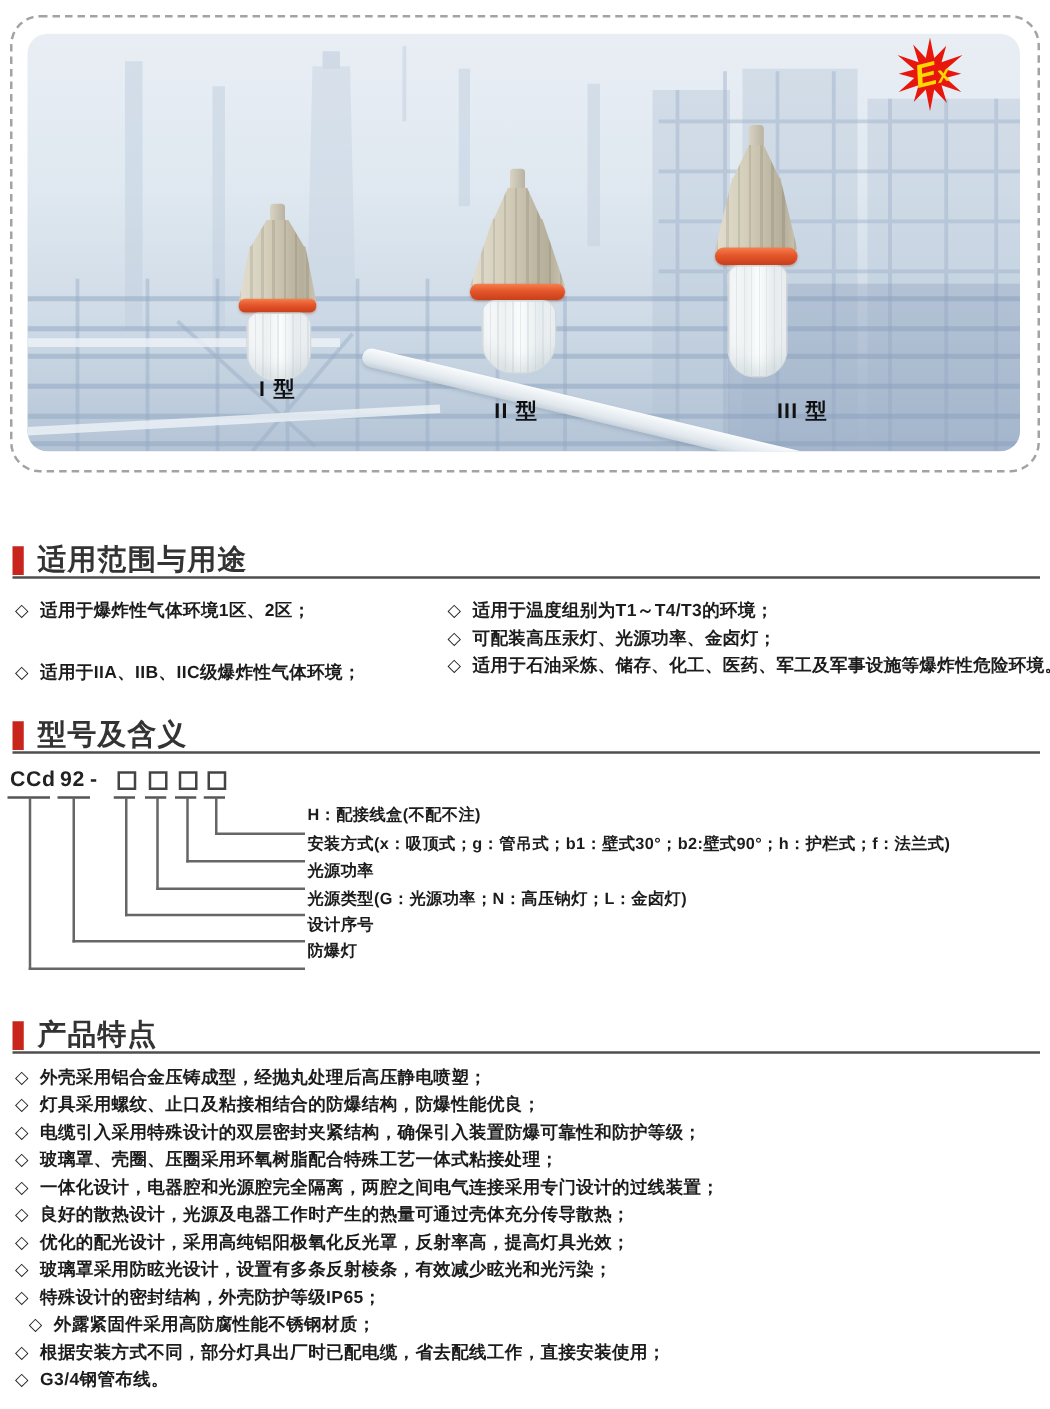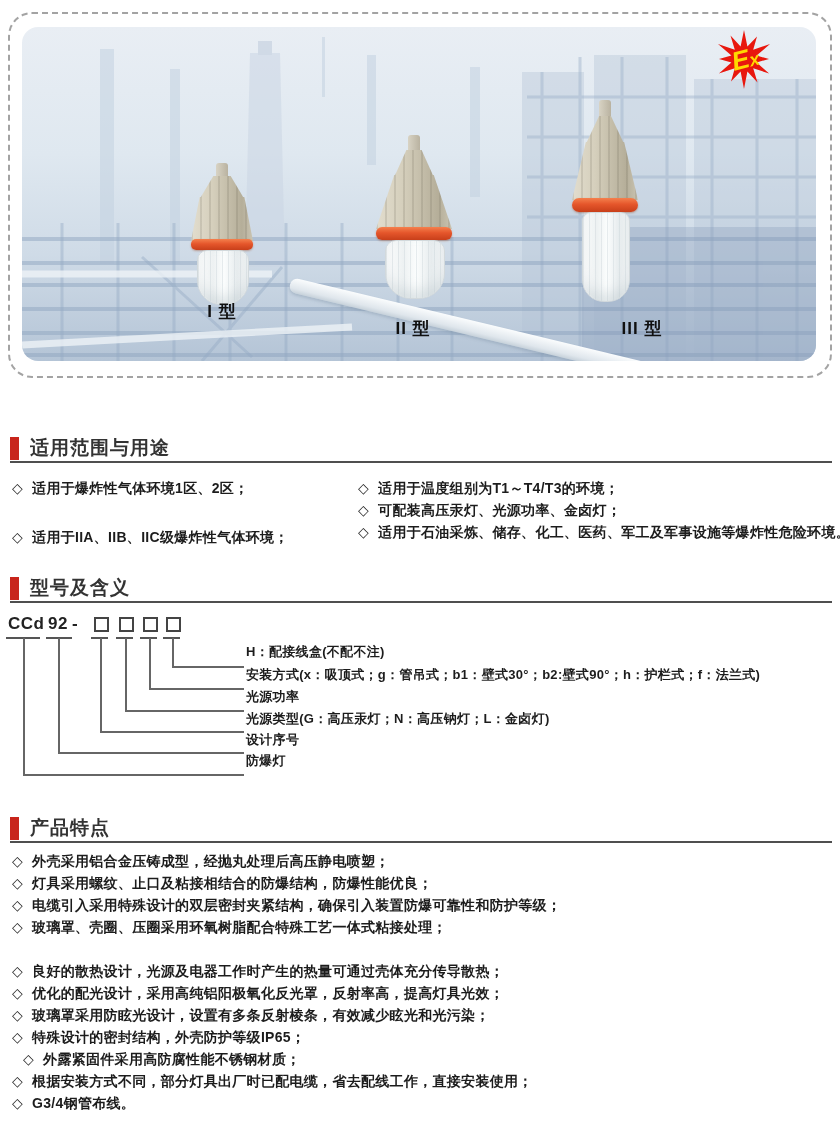--- a/index.html
+++ b/index.html
@@ -58,21 +58,21 @@
 
   .lamp-label{position:absolute;z-index:3;width:60px;text-align:center;
               font-size:17px;font-weight:bold;color:#101010;letter-spacing:1px;}
   .ll1{left:170px;top:273px;} .ll2{left:361px;top:290px;} .ll3{left:590px;top:290px;}
 
   .ex-logo{position:absolute;left:690px;top:3px;width:64px;height:60px;z-index:3;}
 
   
   .sec{position:absolute;left:0;width:840px;height:34px;}
   .sec .bar{position:absolute;left:10px;top:0;width:9px;height:23px;}
-  .sec .t{position:absolute;left:30px;top:0;font-size:19px;font-weight:bold;color:#333;
+  .sec .t{position:absolute;left:30px;top:0;font-size:23px;font-weight:bold;color:#333;
           letter-spacing:1px;line-height:21px;}
   .sec .rule{position:absolute;left:10px;top:24px;width:822px;height:2px;background:#4f4f4f;}
   #sec-scope{top:437px;} #sec-model{top:577px;} #sec-feat{top:817px;}
 
   
   .row{position:absolute;height:21px;line-height:21px;font-size:14px;font-weight:600;
        color:#1c1c1c;white-space:nowrap;letter-spacing:.3px;}
   .row .dia{display:inline-block;margin-right:9px;font-size:14px;font-weight:400;color:#222;}
 
   
@@ -231,39 +231,41 @@
     <div class="conn" style="left:172px;width:70px;height:28px"></div>
     <div class="conn" style="left:149px;width:93px;height:50px"></div>
     <div class="conn" style="left:125px;width:117px;height:72px"></div>
     <div class="conn" style="left:100px;width:142px;height:93px"></div>
     <div class="conn" style="left:58px;width:184px;height:114px"></div>
     <div class="conn" style="left:23px;width:219px;height:136px"></div>
 
     <div class="lbl" style="top:33px">H：配接线盒(不配不注)</div>
     <div class="lbl" style="top:56px">安装方式(x：吸顶式；g：管吊式；b1：壁式30°；b2:壁式90°；h：护栏式；f：法兰式)</div>
     <div class="lbl" style="top:78px">光源功率</div>
-    <div class="lbl" style="top:100px">光源类型(G：高压汞灯；N：高压钠灯；L：金卤灯)</div>
+    <div class="lbl" style="top:100px">光源类型(G：光源功率；N：高压钠灯；L：金卤灯)</div>
     <div class="lbl" style="top:121px">设计序号</div>
     <div class="lbl" style="top:142px">防爆灯</div>
   </div>
 
   <div class="sec" id="sec-feat">
     <div class="bar" style="background:#c8251c"></div>
     <div class="t">产品特点</div>
     <div class="rule"></div>
   </div>
 
   <div class="row" style="left:12px;top:851px">
     <span class="dia">◇</span><span>外壳采用铝合金压铸成型，经抛丸处理后高压静电喷塑；</span></div>
   <div class="row" style="left:12px;top:895px">
     <span class="dia">◇</span><span>电缆引入采用特殊设计的双层密封夹紧结构，确保引入装置防爆可靠性和防护等级；</span></div>
   <div class="row" style="left:12px;top:873px">
     <span class="dia">◇</span><span>灯具采用螺纹、止口及粘接相结合的防爆结构，防爆性能优良；</span></div>
   <div class="row" style="left:12px;top:917px">
     <span class="dia">◇</span><span>玻璃罩、壳圈、压圈采用环氧树脂配合特殊工艺一体式粘接处理；</span></div>
+  <div class="row" style="left:12px;top:939px">
+    <span class="dia">◇</span><span>一体化设计，电器腔和光源腔完全隔离，两腔之间电气连接采用专门设计的过线装置；</span></div>
   <div class="row" style="left:12px;top:961px">
     <span class="dia">◇</span><span>良好的散热设计，光源及电器工作时产生的热量可通过壳体充分传导散热；</span></div>
   <div class="row" style="left:12px;top:983px">
     <span class="dia">◇</span><span>优化的配光设计，采用高纯铝阳极氧化反光罩，反射率高，提高灯具光效；</span></div>
   <div class="row" style="left:12px;top:1005px">
     <span class="dia">◇</span><span>玻璃罩采用防眩光设计，设置有多条反射棱条，有效减少眩光和光污染；</span></div>
   <div class="row" style="left:12px;top:1027px">
     <span class="dia">◇</span><span>特殊设计的密封结构，外壳防护等级IP65；</span></div>
   <div class="row" style="left:23px;top:1049px">
     <span class="dia">◇</span><span>外露紧固件采用高防腐性能不锈钢材质；</span></div>

